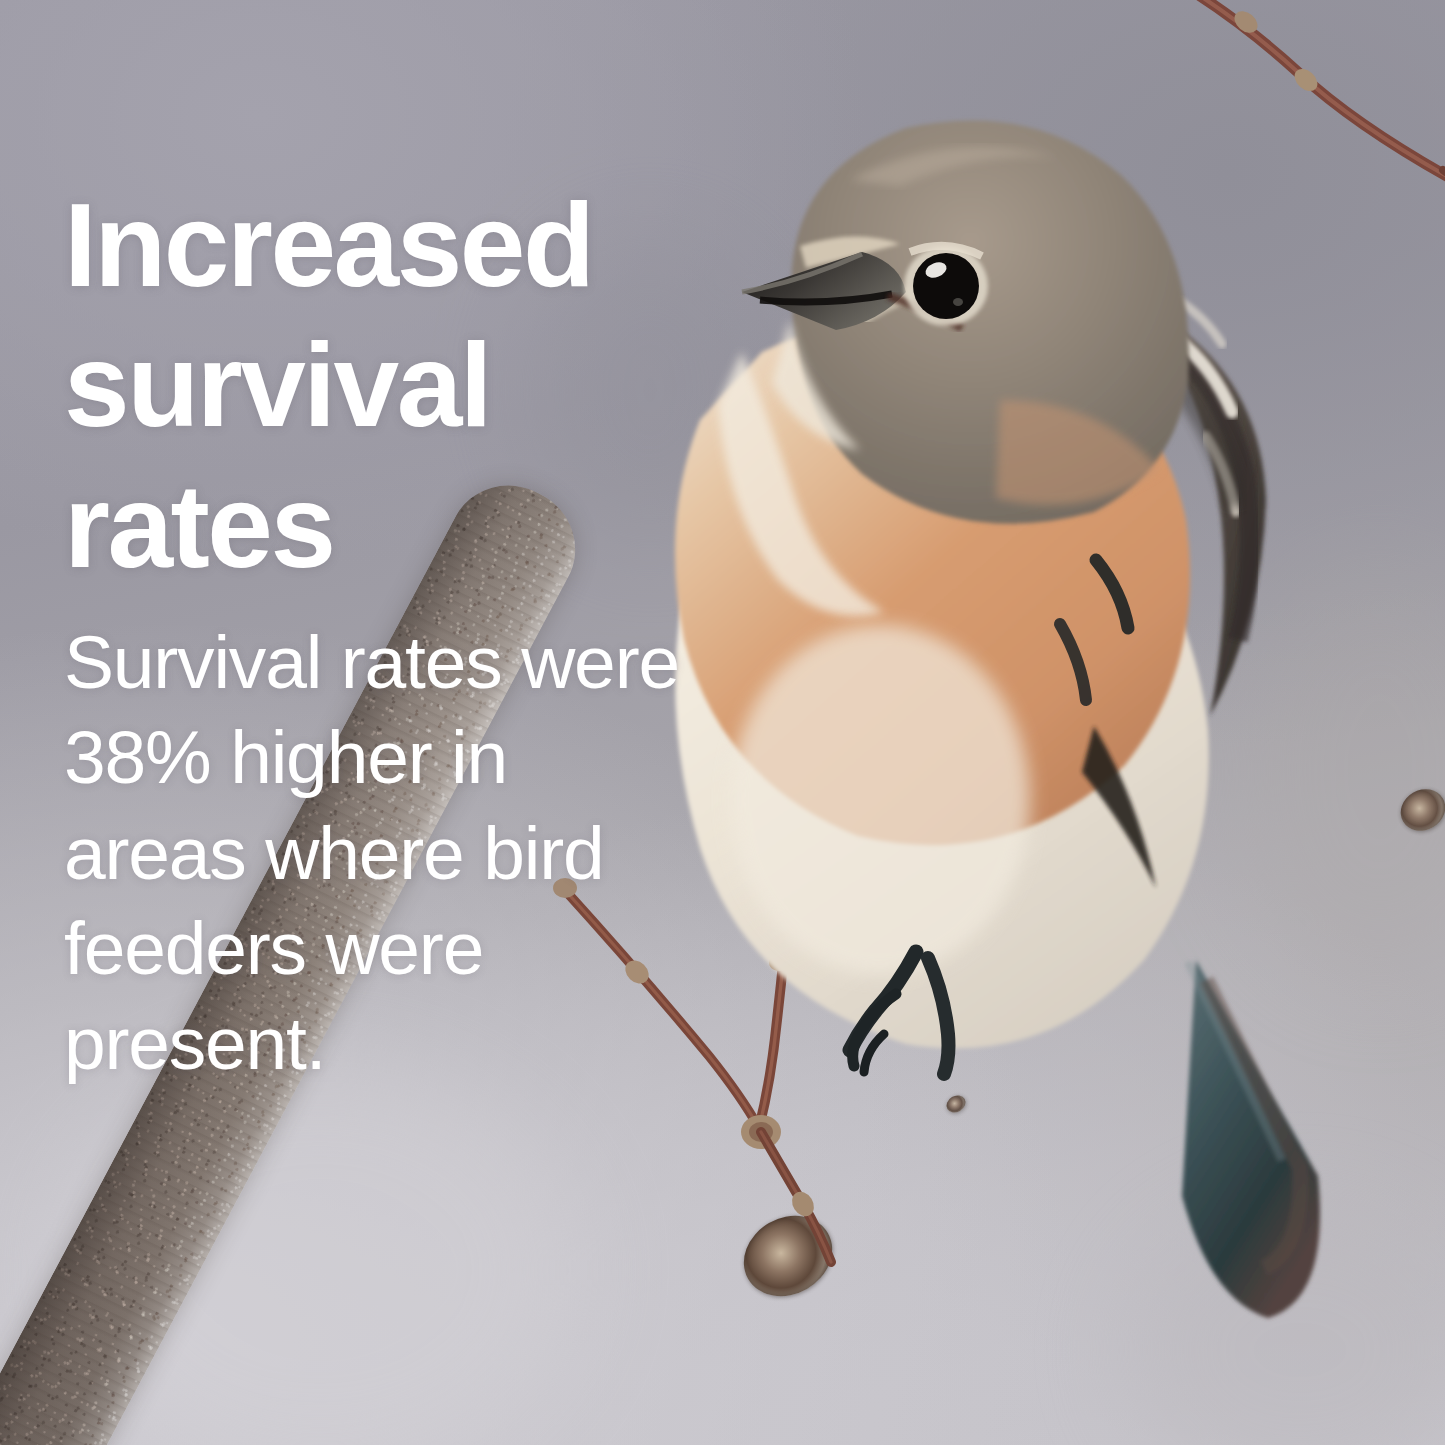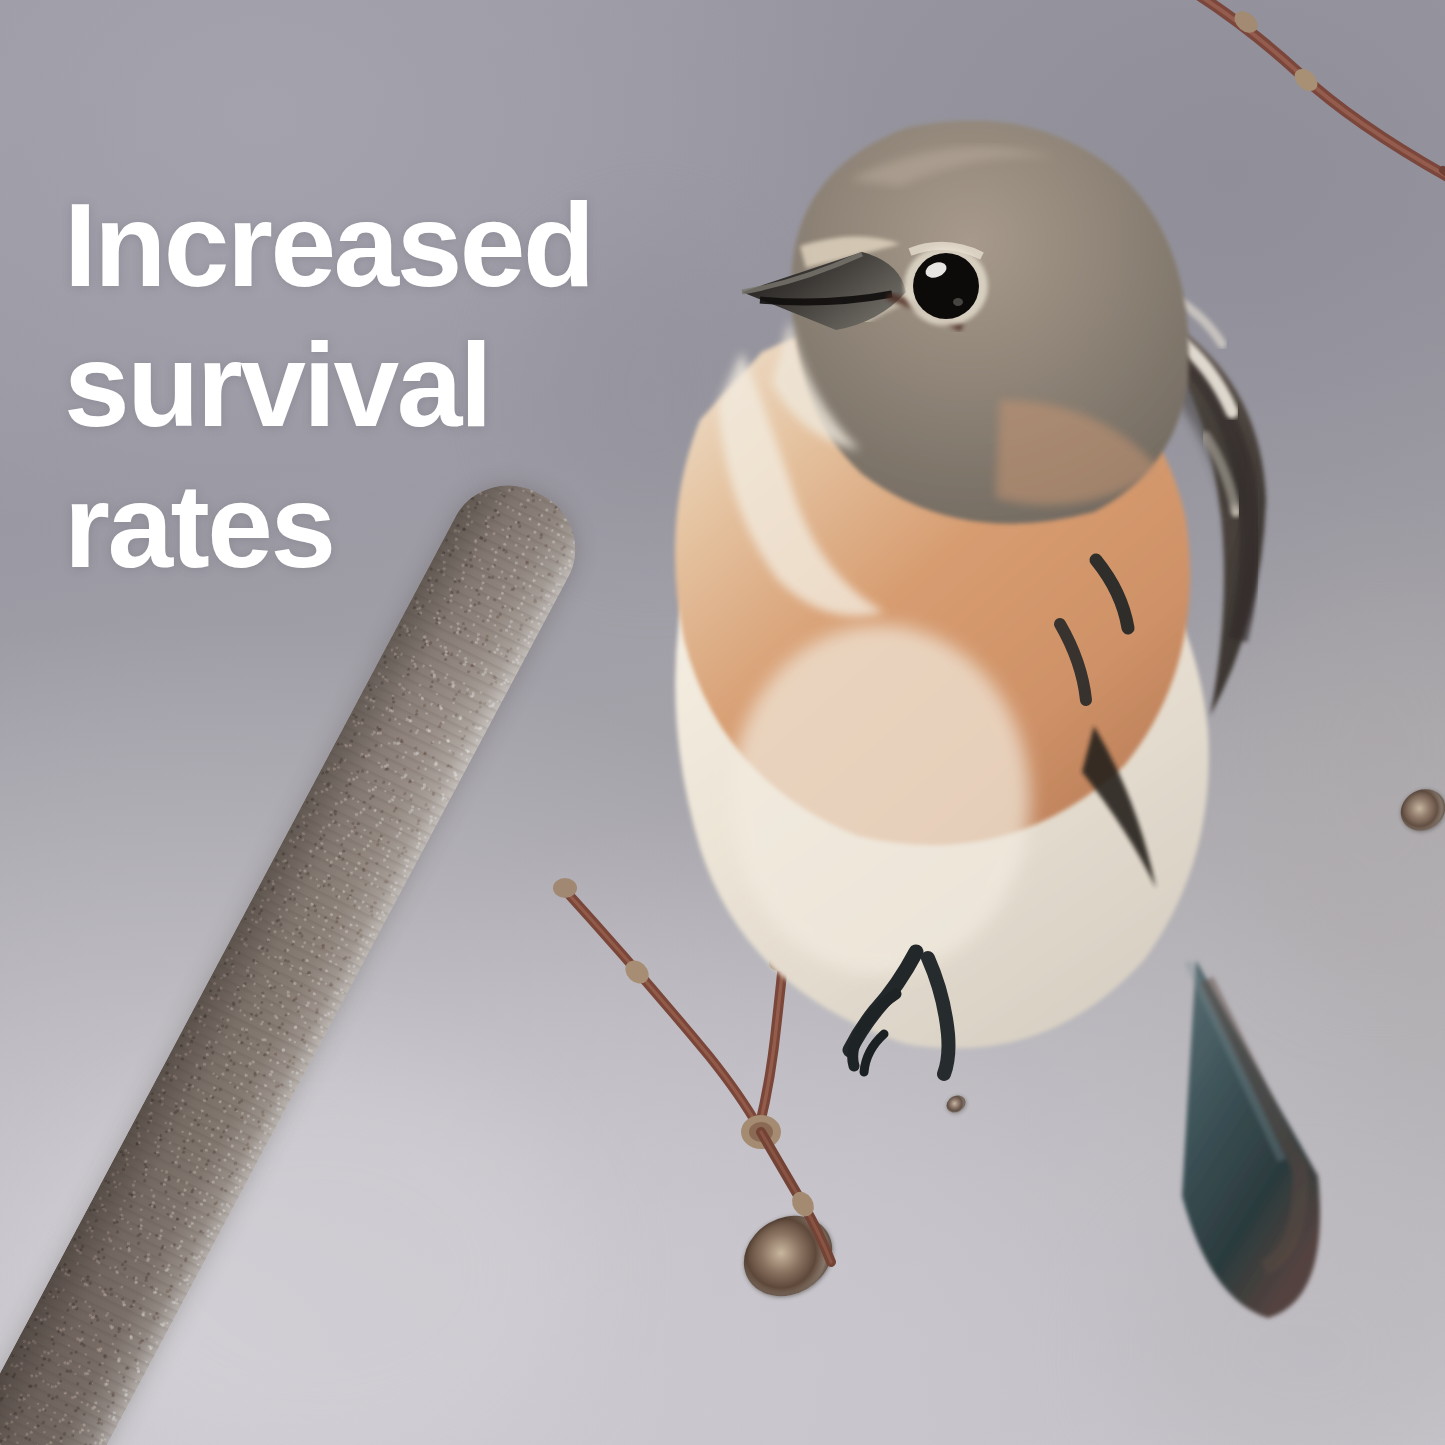--- a/index.html
+++ b/index.html
@@ -336,14 +336,15 @@
         <path d="M884 1034 Q 866 1050 864 1072" stroke="#1b2022" stroke-width="9" fill="none" stroke-linecap="round"></path>
 
         <path d="M1096 560 Q 1122 592 1128 628" stroke="#1d2224" stroke-width="13" fill="none" stroke-linecap="round" opacity=".9"></path>
         <path d="M1060 624 Q 1082 662 1086 700" stroke="#1d2224" stroke-width="12" fill="none" stroke-linecap="round" opacity=".85"></path>
       </g>
     </svg>
   </div>
 
   <h1 class="headline">Increased survival rates</h1>
 
+  <p class="body-copy">Survival rates were 38% higher in areas where bird feeders were present.</p>
 
 </div>
 
 </body></html>

